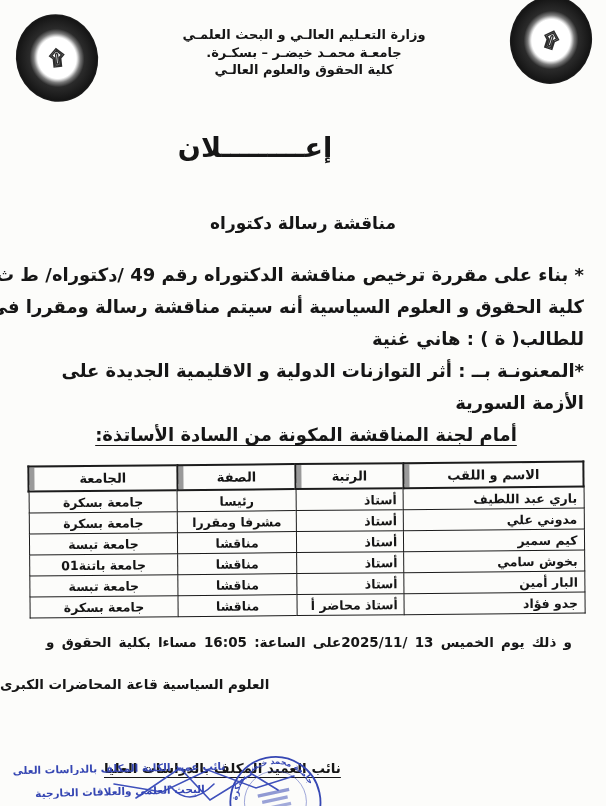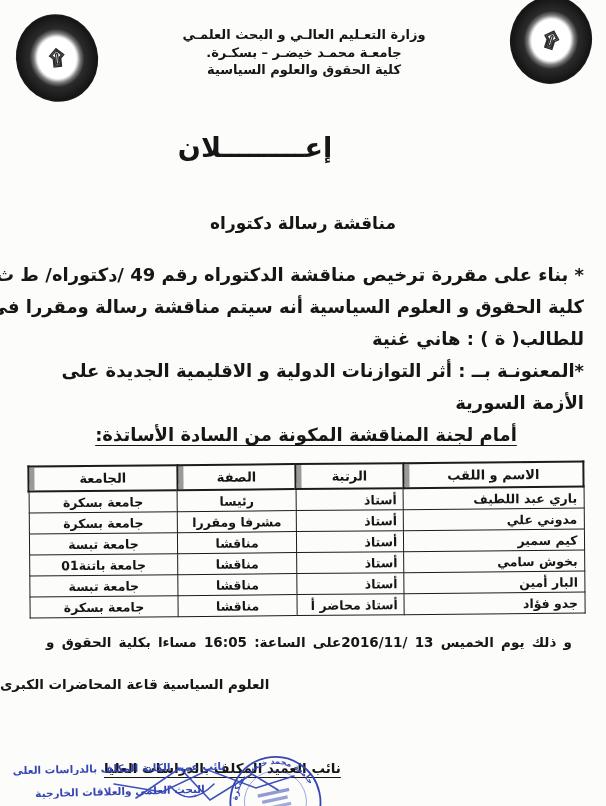--- a/index.html
+++ b/index.html
@@ -65,21 +65,21 @@
 
 <div class="page">
 
   <div class="header">
     <div class="seal left">
       <span class="seal-emblem">۩</span>
     </div>
     <div class="head-center">
       <div>وزارة التعـليم العالـي و البحث العلمـي</div>
       <div>جامعـة محمـد خيضـر – بسكـرة.</div>
-      <div>كلية الحقوق والعلوم السياسية</div>
+      <div>كلية الحقوق والعلوم العالـي</div>
     </div>
     <div class="seal right">
       <span class="seal-emblem">۩</span>
     </div>
   </div>
 
   <div class="title">إعـــــــــلان</div>
   <div class="subtitle">مناقشة رسالة دكتوراه</div>
 
   <div class="body-text">
@@ -133,21 +133,21 @@
       <tr>
         <td class="c-name">جدو فؤاد</td>
         <td class="c-rank">أستاذ  محاضر أ</td>
         <td class="c-role">مناقشا</td>
         <td class="c-univ">جامعة بسكرة</td>
       </tr>
     </tbody>
   </table>
 
   <div class="schedule1">
-    <span>و ذلك يوم  الخميس </span><span class="dt">2016/11/ 13</span><span>على الساعة:  </span><span class="dt">16:05</span><span>  مساءا  بكلية الحقوق و</span>
+    <span>و ذلك يوم  الخميس </span><span class="dt">2025/11/ 13</span><span>على الساعة:  </span><span class="dt">16:05</span><span>  مساءا  بكلية الحقوق و</span>
   </div>
   <div class="schedule2">العلوم السياسية  قاعة المحاضرات الكبرى</div>
 
   <div class="dean-sign">
     <span>نائب العميد المكلف بالدراسات العليا</span>
   </div>
 
   <div class="stamp-line1 blue">نائب عميد الكلية المكلف بالدراسات العلي</div>
   <div class="stamp-line2 blue">البحث العلمي والعلاقات الخارجية</div>
 

